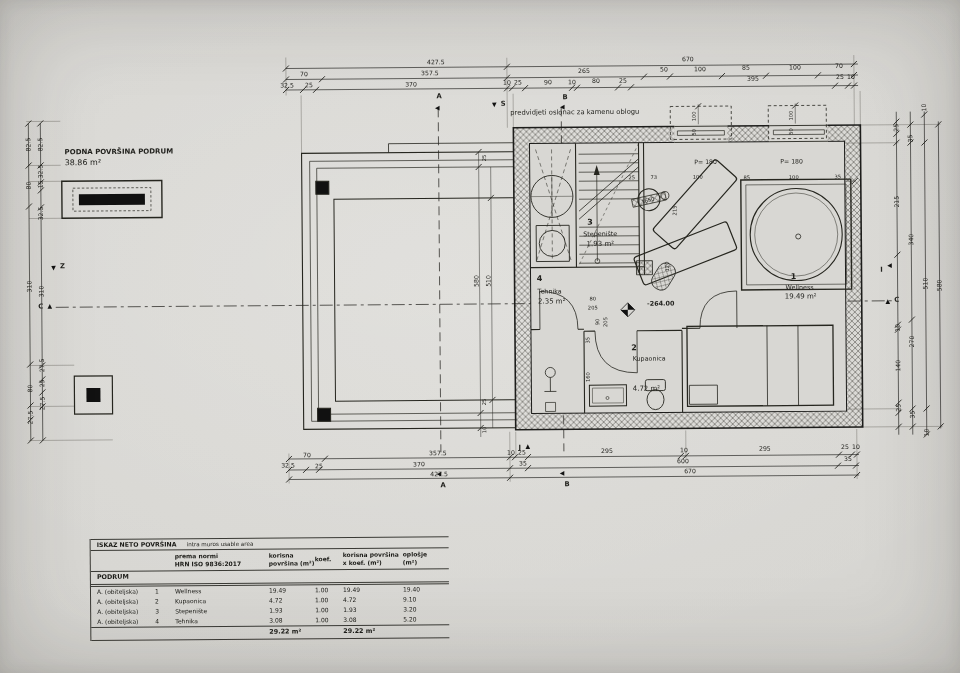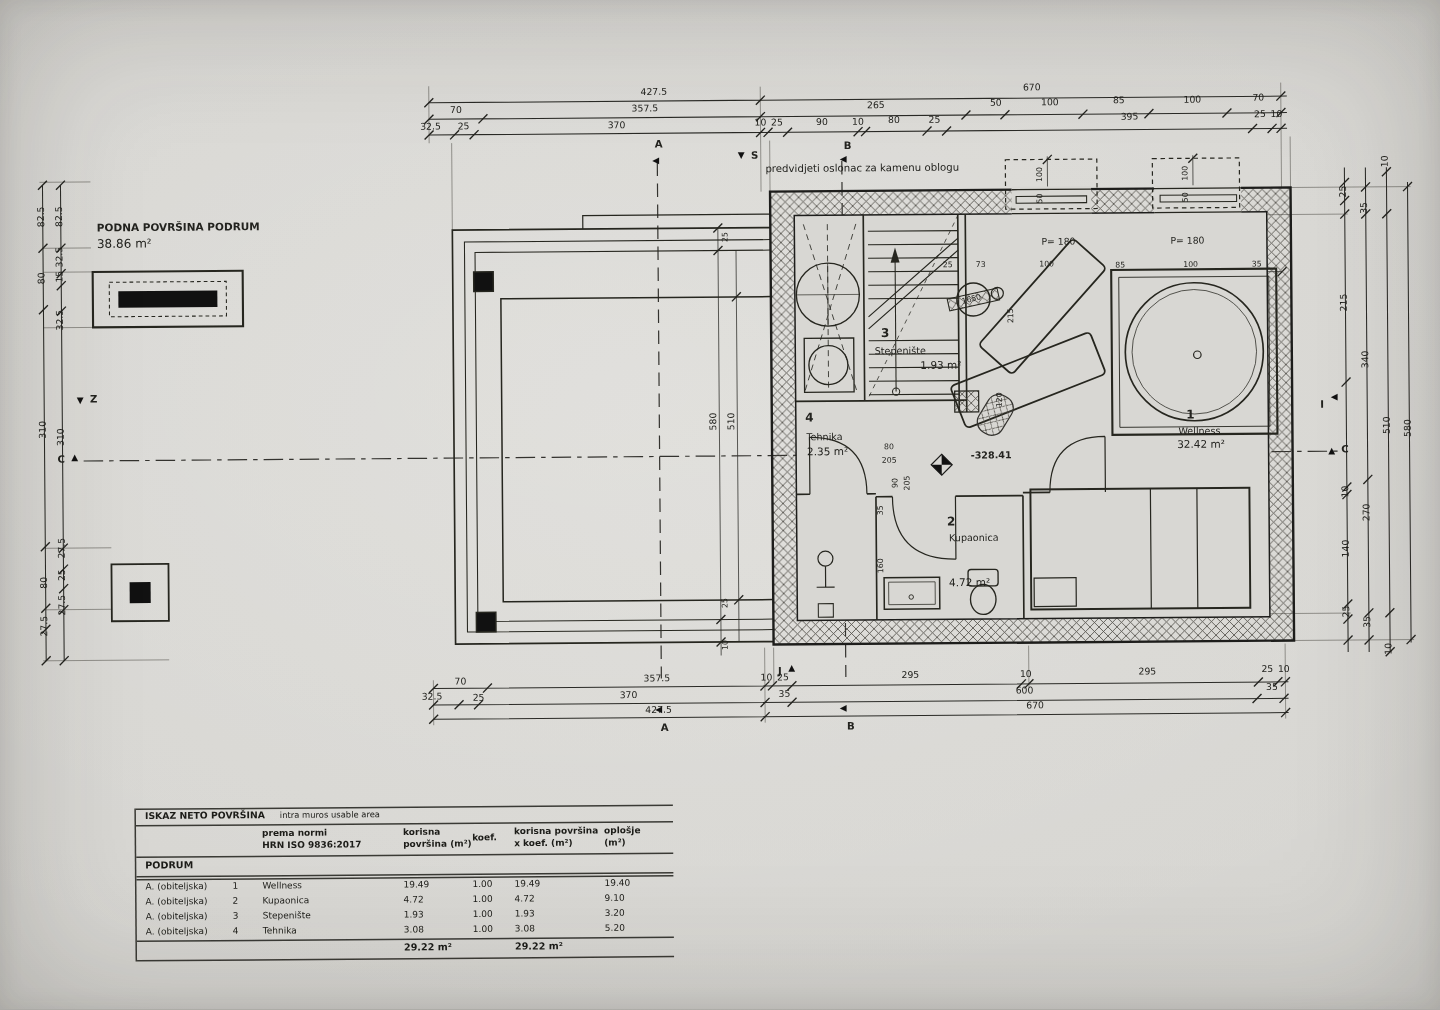--- a/index.html
+++ b/index.html
@@ -304,32 +304,32 @@
     <rect x="86" y="385" width="14" height="14" fill="#111" stroke="none"></rect>
   </g>
 </svg>
 
 <span class="note" style="left:512px;top:109px">predvidjeti oslonac za kamenu oblogu</span>
 <span class="ta" style="left:66px;top:145px;font-weight:bold;font-size:7px">PODNA POVRŠINA PODRUM</span>
 <span class="ta" style="left:66px;top:155px;font-size:8px">38.86 m²</span>
 
 <span class="rm-num" style="left:794px;top:279px">1</span>
 <span class="rm-name" style="left:800px;top:290px">Wellness</span>
-<span class="rm-area" style="left:801px;top:299px">32.42 m²</span>
+<span class="rm-area" style="left:801px;top:299px">19.49 m²</span>
 <span class="rm-num" style="left:634px;top:349px">2</span>
 <span class="rm-name" style="left:649px;top:360px">Kupaonica</span>
 <span class="rm-area" style="left:646px;top:390px">4.72 m²</span>
 <span class="rm-num" style="left:591px;top:223px">3</span>
 <span class="rm-name" style="left:601px;top:235px">Stepenište</span>
-<span class="rm-area" style="left:628px;top:245px">1.93 m²</span>
+<span class="rm-area" style="left:601px;top:245px">1.93 m²</span>
 <span class="rm-num" style="left:540px;top:279px">4</span>
 <span class="rm-name" style="left:550px;top:292px">Tehnika</span>
 <span class="rm-area" style="left:552px;top:302px">2.35 m²</span>
 
-<span class="elev" style="left:661px;top:305px">-328.41</span>
+<span class="elev" style="left:661px;top:305px">-264.00</span>
 <span class="d tiny" style="left:649px;top:202px;transform:translate(-50%,-50%) rotate(-14deg)">1650</span>
 <span class="d" style="left:707px;top:164px">P= 180</span>
 <span class="d" style="left:793px;top:164px">P= 180</span>
 <span class="d v tiny" style="left:696px;top:118px">100</span>
 <span class="d v tiny" style="left:696px;top:134px">50</span>
 <span class="d v tiny" style="left:793px;top:118px">100</span>
 <span class="d v tiny" style="left:793px;top:134px">50</span>
 <span class="d tiny" style="left:593px;top:300px">80</span>
 <span class="d tiny" style="left:593px;top:309px">205</span>
 <span class="d v tiny" style="left:598px;top:323px">90</span>

